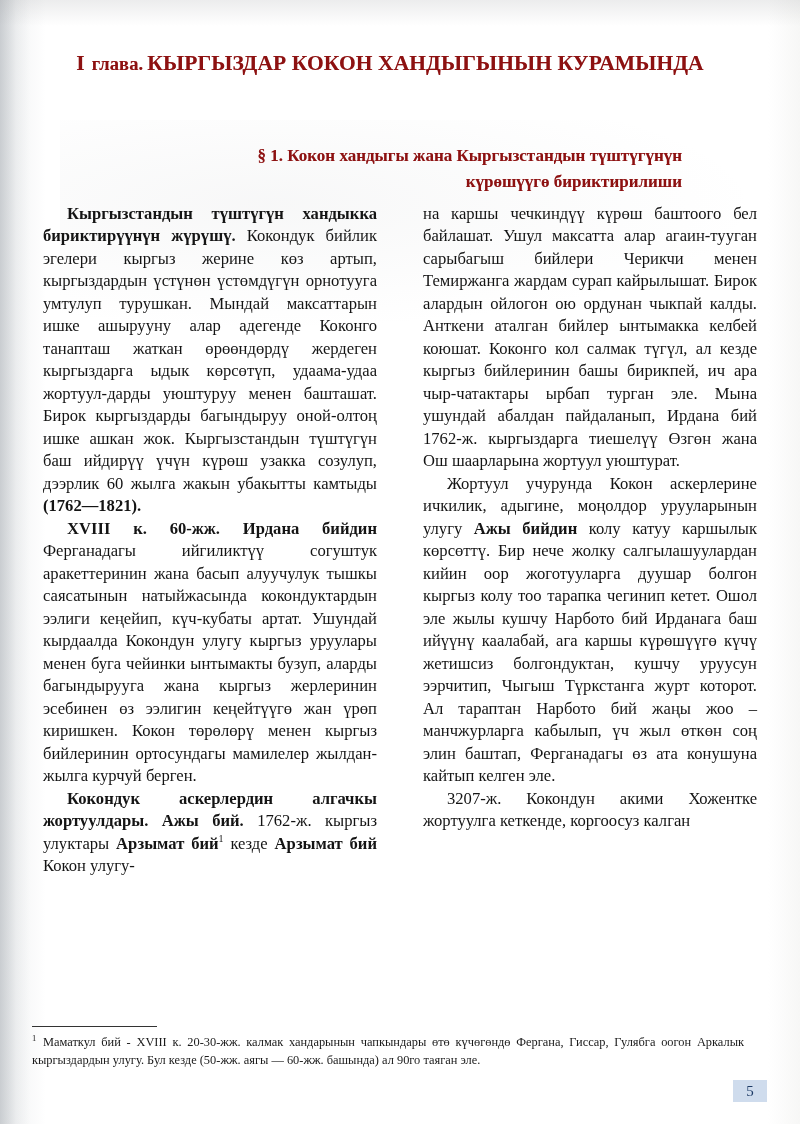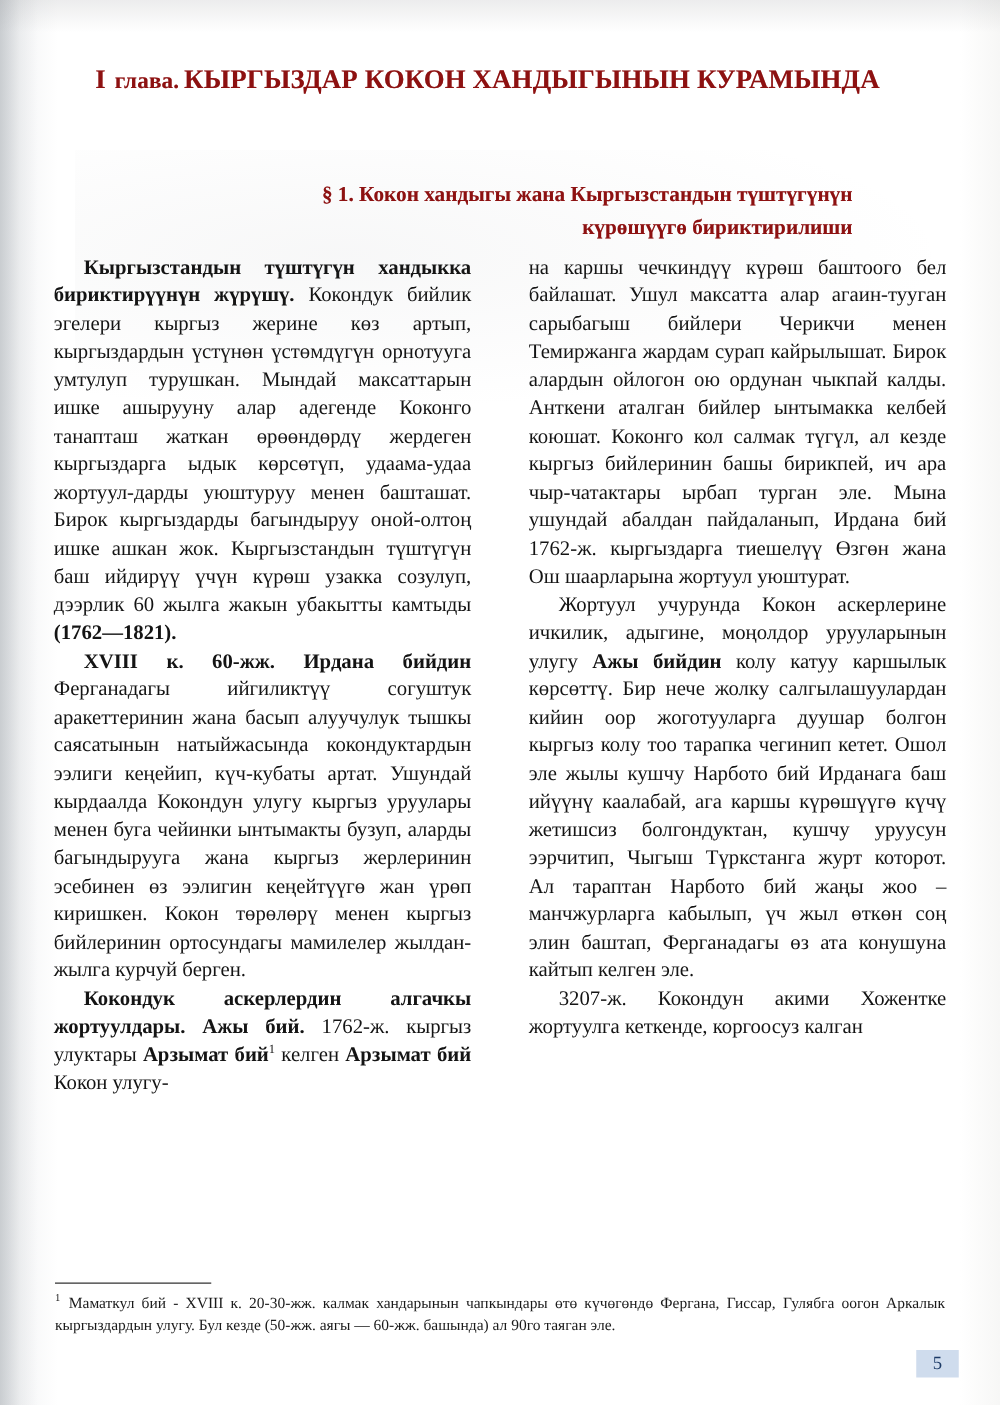--- a/index.html
+++ b/index.html
@@ -110,21 +110,21 @@
   .col b { font-weight: bold; }
   .col sup {
     font-size: 10px;
     vertical-align: super;
     line-height: 0;
   }
 
   
   .footnote {
     position: absolute;
-    left: 44px; top: 1026px;
+    left: 32px; top: 1026px;
     width: 712px;
   }
   .footnote-rule {
     width: 125px;
     height: 1px;
     background: #333;
     margin-bottom: 7px;
   }
   .footnote-text {
     font-size: 12.4px;
@@ -174,21 +174,21 @@
   <div class="columns">
 
     <div class="col">
       <p>
         <span class="indent"></span><b>Кыргызстандын түштүгүн хандыкка бириктирүүнүн жүрүшү.</b><span> Кокондук бийлик эгелери кыргыз жерине көз артып, кыргыздардын үстүнөн үстөмдүгүн орнотууга умтулуп турушкан. Мындай максаттарын ишке ашырууну алар адегенде Коконго танапташ жаткан өрөөндөрдү жердеген кыргыздарга ыдык көрсөтүп, удаама-удаа жортуул-дарды уюштуруу менен башташат. Бирок кыргыздарды багындыруу оной-олтоң ишке ашкан жок. Кыргызстандын түштүгүн баш ийдирүү үчүн күрөш узакка созулуп, дээрлик 60 жылга жакын убакытты камтыды </span><b>(1762—1821).</b>
       </p>
       <p>
         <span class="indent"></span><b>XVIII к. 60-жж. Ирдана бийдин</b><span> Ферганадагы ийгиликтүү согуштук аракеттеринин жана басып алуучулук тышкы саясатынын натыйжасында кокондуктардын ээлиги кеңейип, күч-кубаты артат. Ушундай кырдаалда Кокондун улугу кыргыз уруулары менен буга чейинки ынтымакты бузуп, аларды багындырууга жана кыргыз жерлеринин эсебинен өз ээлигин кеңейтүүгө жан үрөп киришкен. Кокон төрөлөрү менен кыргыз бийлеринин ортосундагы мамилелер жылдан-жылга курчуй берген.</span>
       </p>
       <p>
-        <span class="indent"></span><b>Кокондук аскерлердин алгачкы жортуулдары. Ажы бий.</b><span> 1762-ж. кыргыз улуктары </span><b>Арзымат бий</b><sup>1</sup><span> келген </span><b>Арзымат бий</b><span> Кокон улугу-</span>
+        <span class="indent"></span><b>Кокондук аскерлердин алгачкы жортуулдары. Ажы бий.</b><span> 1762-ж. кыргыз улуктары </span><b>Арзымат бий</b><sup>1</sup><span> кезде </span><b>Арзымат бий</b><span> Кокон улугу-</span>
       </p>
     </div>
 
     <div class="col">
       <p>
         <span>на каршы чечкиндүү күрөш баштоого бел байлашат. Ушул максатта алар агаин-тууган сарыбагыш бийлери Черикчи менен Темиржанга жардам сурап кайрылышат. Бирок алардын ойлогон ою ордунан чыкпай калды. Анткени аталган бийлер ынтымакка келбей коюшат. Коконго кол салмак түгүл, ал кезде кыргыз бийлеринин башы бирикпей, ич ара чыр-чатактары ырбап турган эле. Мына ушундай абалдан пайдаланып, Ирдана бий 1762-ж. кыргыздарга тиешелүү Өзгөн жана Ош шаарларына жортуул уюштурат.</span>
       </p>
       <p>
         <span class="indent"></span><span>Жортуул учурунда Кокон аскерлерине ичкилик, адыгине, моңолдор урууларынын улугу </span><b>Ажы бийдин</b><span> колу катуу каршылык көрсөттү. Бир нече жолку салгылашуулардан кийин оор жоготууларга дуушар болгон кыргыз колу тоо тарапка чегинип кетет. Ошол эле жылы кушчу Нарбото бий Ирданага баш ийүүнү каалабай, ага каршы күрөшүүгө күчү жетишсиз болгондуктан, кушчу уруусун ээрчитип, Чыгыш Түркстанга журт которот. Ал тараптан Нарбото бий жаңы жоо – манчжурларга кабылып, үч жыл өткөн соң элин баштап, Ферганадагы өз ата конушуна кайтып келген эле.</span>
       </p>

